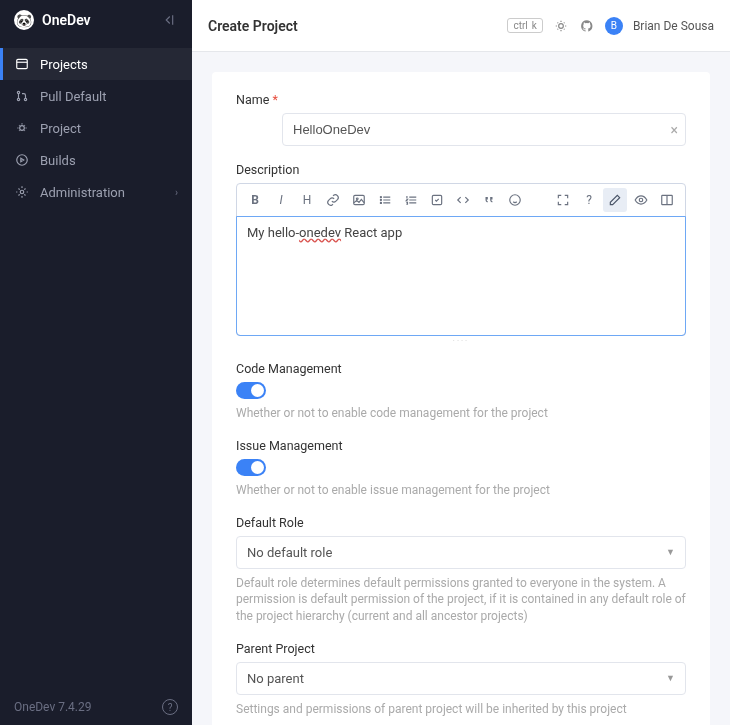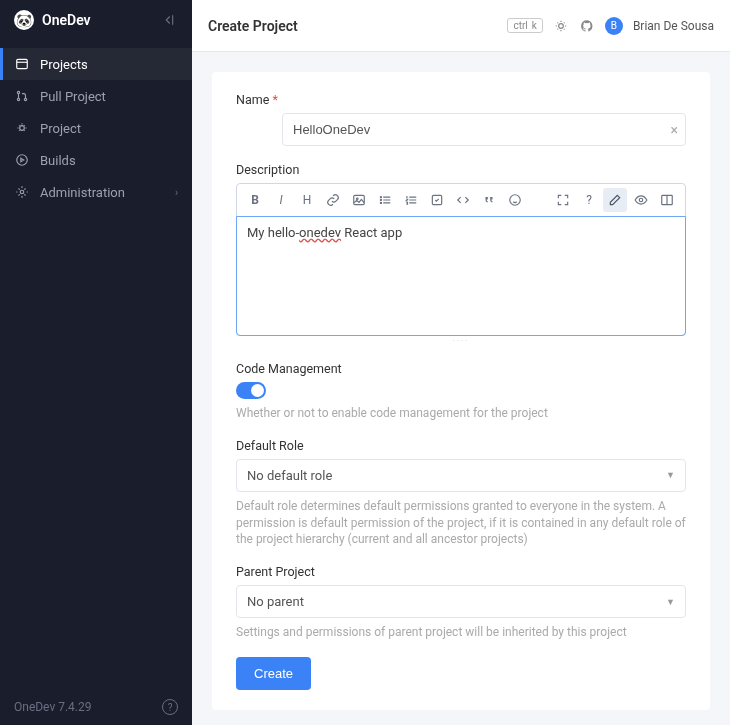--- a/index.html
+++ b/index.html
@@ -184,21 +184,21 @@
       </div>
       <div class="nav-item">
         <span class="nav-icon">
             <svg viewBox="0 0 24 24" fill="none" stroke="currentColor" stroke-width="2">
               <circle cx="6" cy="6" r="2"></circle>
               <circle cx="6" cy="18" r="2"></circle>
               <circle cx="18" cy="18" r="2"></circle>
               <path d="M6 8v8M18 16v-5a3 3 0 0 0-3-3h-3"></path>
             </svg>
           </span>
-        <span>Pull Project</span>
+        <span>Pull Default</span>
       </div>
       <div class="nav-item">
         <span class="nav-icon">
             <svg viewBox="0 0 24 24" fill="none" stroke="currentColor" stroke-width="2">
               <circle cx="12" cy="12" r="4"></circle>
               <path d="M12 4v2M4 12h2M18 12h2M7 7l1 1M16 8l1-1M7 17l1-1M16 16l1 1"></path>
             </svg>
           </span>
         <span>Project</span>
       </div>
@@ -355,20 +355,25 @@
           </div>
           <div class="resize-handle">····</div>
         </div>
 
         <div class="field">
           <label class="field-label">Code Management</label>
           <div class="toggle"></div>
           <div class="help-text">Whether or not to enable code management for the project</div>
         </div>
 
+        <div class="field">
+          <label class="field-label">Issue Management</label>
+          <div class="toggle"></div>
+          <div class="help-text">Whether or not to enable issue management for the project</div>
+        </div>
 
         <div class="field">
           <label class="field-label">Default Role</label>
           <div class="select">
             <span>No default role</span>
             <span class="select-caret">▼</span>
           </div>
           <div class="help-text">Default role determines default permissions granted to everyone in the system. A permission is default permission of the project, if it is contained in any default role of the project hierarchy (current and all ancestor projects)</div>
         </div>
 

